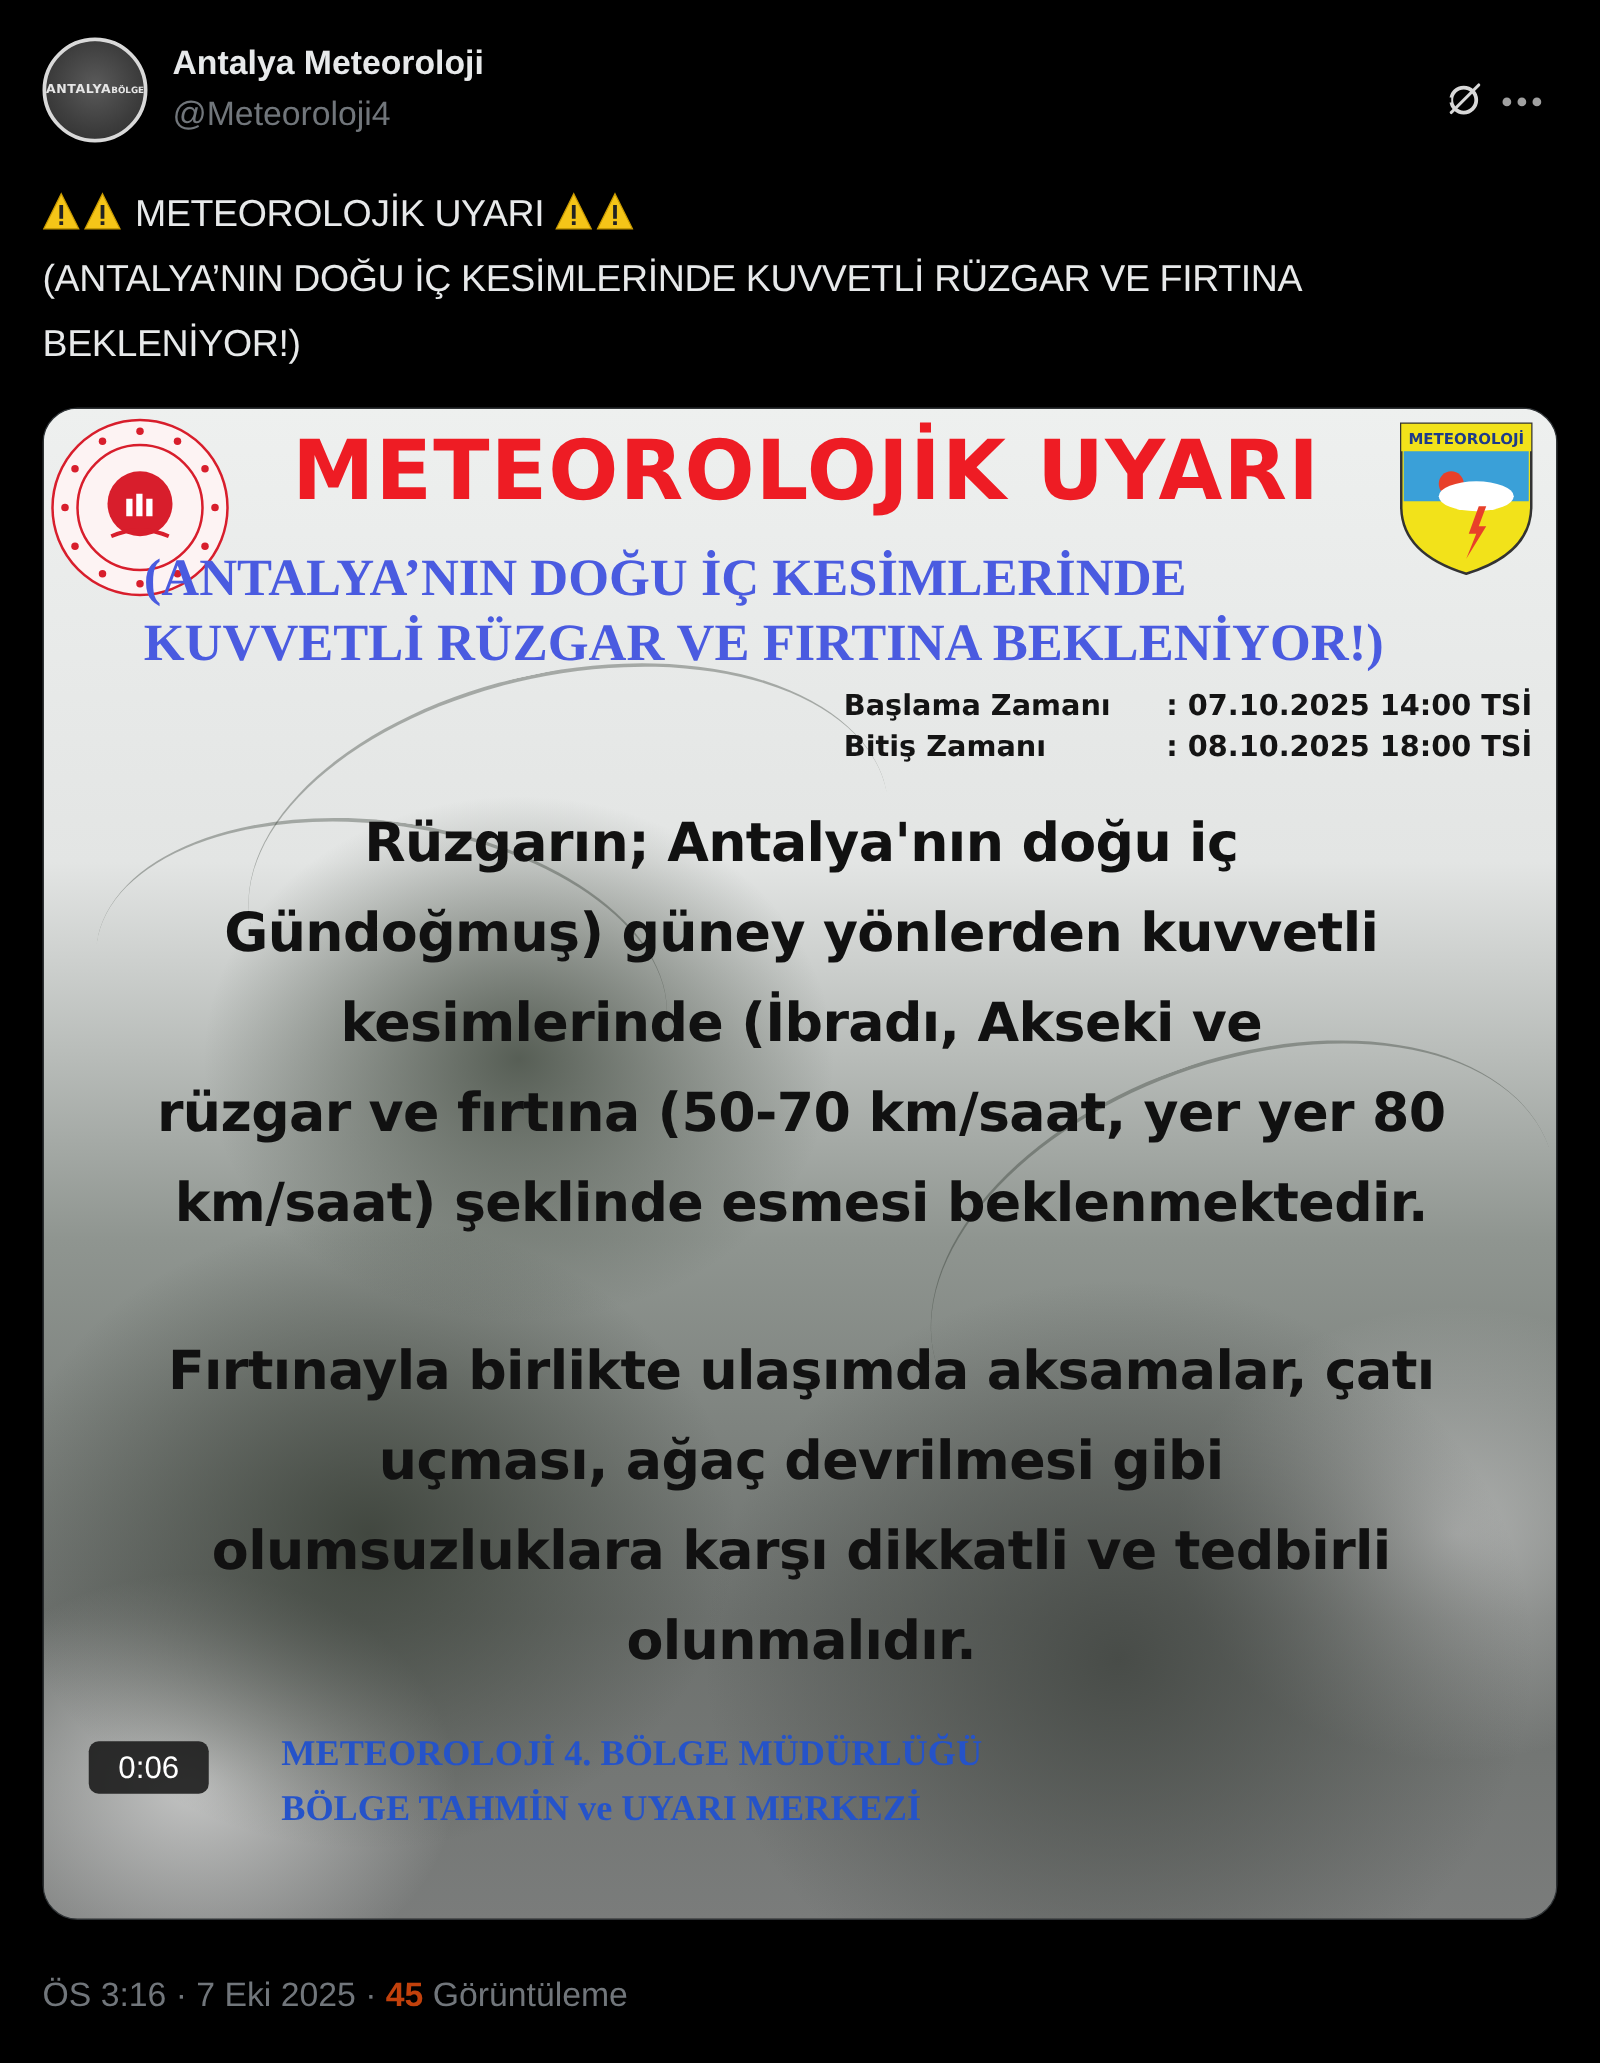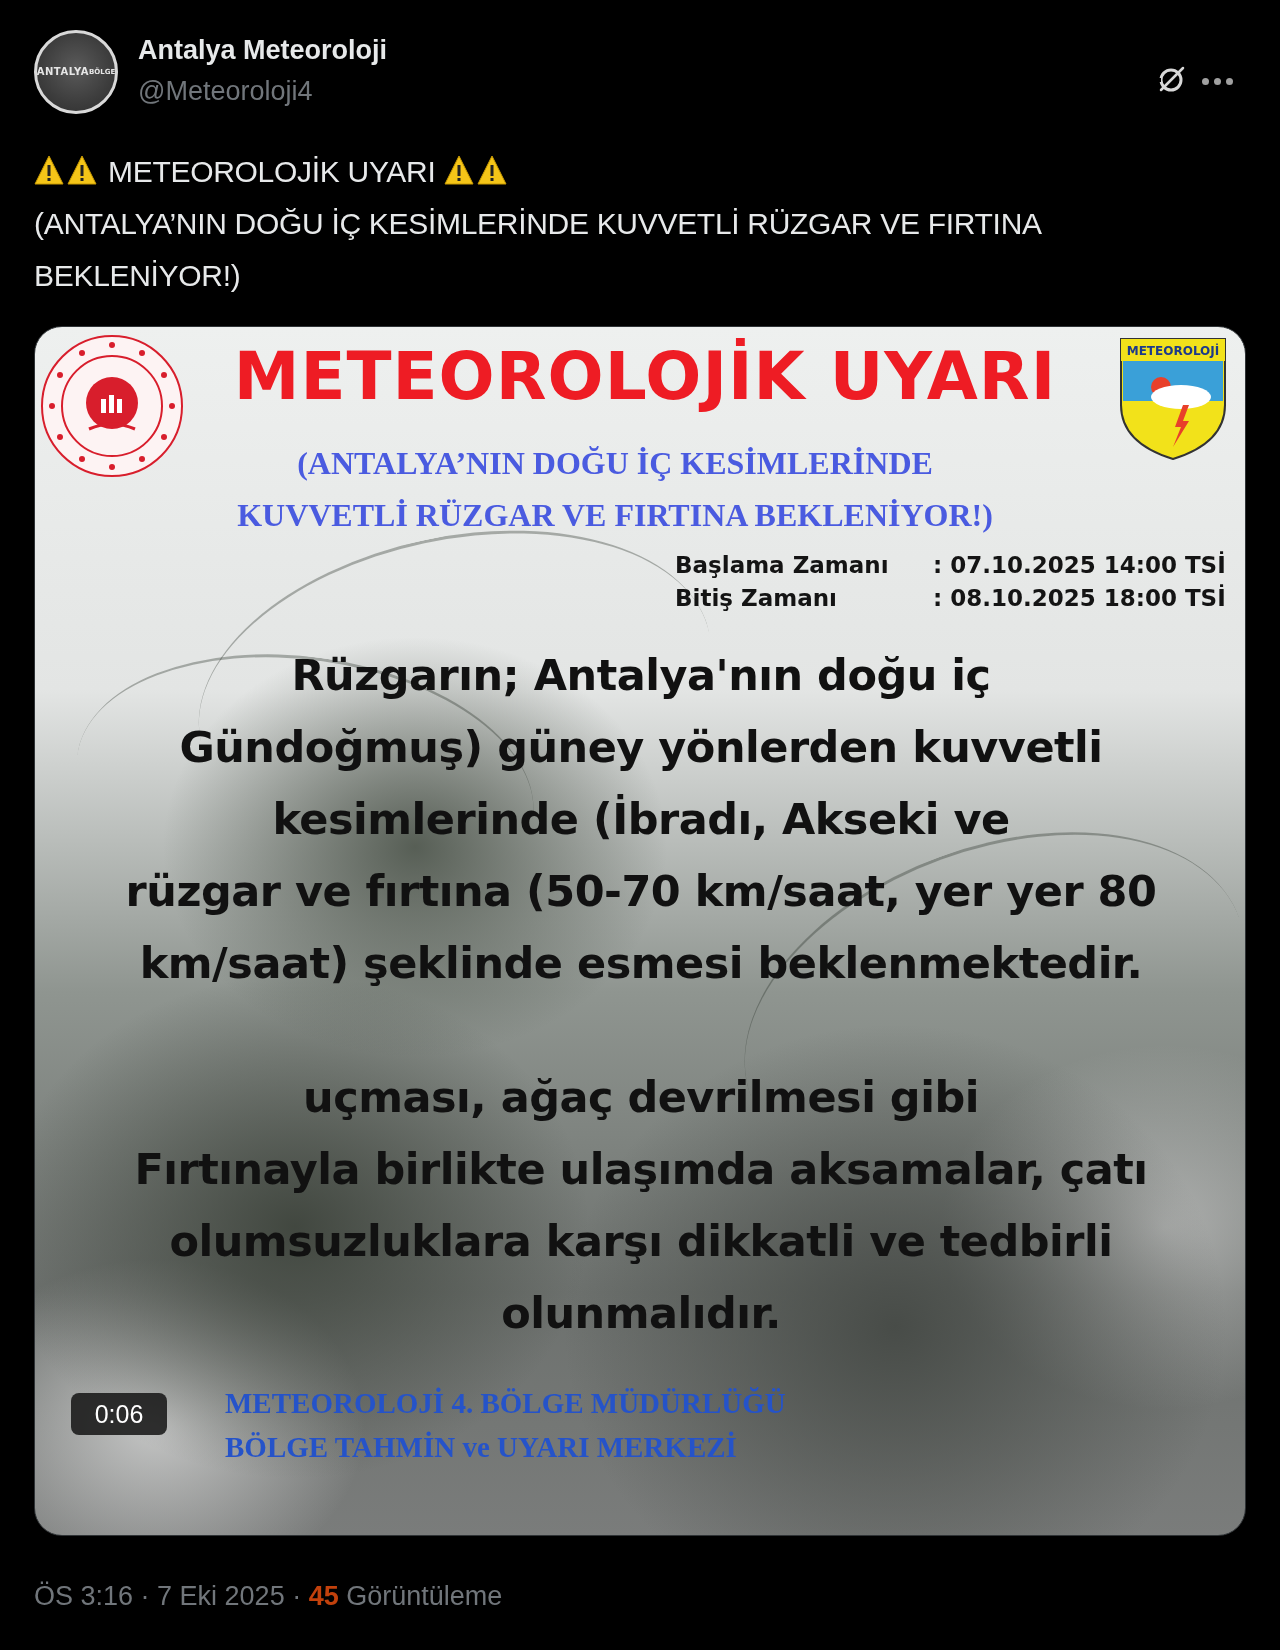--- a/index.html
+++ b/index.html
@@ -33,21 +33,21 @@
         radial-gradient(ellipse 320px 260px at 1130px 900px, rgba(210,210,210,0.6), rgba(210,210,210,0) 70%),
         radial-gradient(ellipse 300px 240px at 120px 1100px, rgba(230,230,230,0.7), rgba(230,230,230,0) 70%),
         linear-gradient(180deg, #eef0ef 0%, #e3e5e4 30%, #8f9590 55%, #6d716e 80%, #7a7c7b 100%);
     }
     .frond { position: absolute; border-radius: 50%; border-top: 3px solid rgba(40,48,40,0.35); }
 
     .emblem-left { position: absolute; left: 4px; top: 6px; width: 146px; height: 146px; }
     .logo-right { position: absolute; left: 1082px; top: 8px; width: 112px; height: 128px; }
 
     .img-title { position: absolute; left: 160px; top: 10px; width: 900px; text-align: center; font-family: "DejaVu Sans", sans-serif; font-weight: bold; font-size: 66px; color: #ee1c24; letter-spacing: 1px; line-height: 80px; }
-    .img-subtitle { position: absolute; left: 80px; top: 110px; width: 1000px; text-align: center; font-family: "Liberation Serif", serif; font-weight: bold; font-size: 32px; line-height: 52px; color: #4a5be0; }
+    .img-subtitle { position: absolute; left: 80px; top: 110px; width: 1000px; text-align: left; font-family: "Liberation Serif", serif; font-weight: bold; font-size: 42px; line-height: 52px; color: #4a5be0; }
 
     .times { position: absolute; left: 620px; top: 222px; font-family: "DejaVu Sans", sans-serif; font-weight: bold; font-size: 23px; color: #141414; line-height: 33px; }
     .times .row { display: flex; margin-left: 20px; }
     .times .lbl { width: 258px; }
 
     .body1 { position: absolute; left: 0; top: 312px; width: 1212px; text-align: center; font-family: "DejaVu Sans", sans-serif; font-weight: bold; font-size: 43px; line-height: 72px; color: #111; letter-spacing: -0.5px; }
     .body2 { position: absolute; left: 0; top: 734px; width: 1212px; text-align: center; font-family: "DejaVu Sans", sans-serif; font-weight: bold; font-size: 43px; line-height: 72px; color: #111; letter-spacing: -0.5px; }
 
     .footer-org { position: absolute; left: 190px; top: 1054px; width: 720px; text-align: left; font-family: Liberation Serif, serif; font-weight: bold; font-size: 29px; line-height: 44px; color: #2553c9; }
 
@@ -166,22 +166,22 @@
 
   <div class="body1">
     <div>Rüzgarın; Antalya'nın doğu iç</div>
     <div>Gündoğmuş) güney yönlerden kuvvetli</div>
     <div>kesimlerinde (İbradı, Akseki ve</div>
     <div>rüzgar ve fırtına (50-70 km/saat, yer yer 80</div>
     <div>km/saat) şeklinde esmesi beklenmektedir.</div>
   </div>
 
   <div class="body2">
+    <div>Fırtınayla birlikte ulaşımda aksamalar, çatı</div>
     <div>uçması, ağaç devrilmesi gibi</div>
-    <div>Fırtınayla birlikte ulaşımda aksamalar, çatı</div>
     <div>olumsuzluklara karşı dikkatli ve tedbirli</div>
     <div>olunmalıdır.</div>
   </div>
 
   <div class="footer-org">
     <div>METEOROLOJİ 4. BÖLGE MÜDÜRLÜĞÜ</div>
     <div>BÖLGE TAHMİN ve UYARI MERKEZİ</div>
   </div>
 
   <div class="duration">0:06</div>

